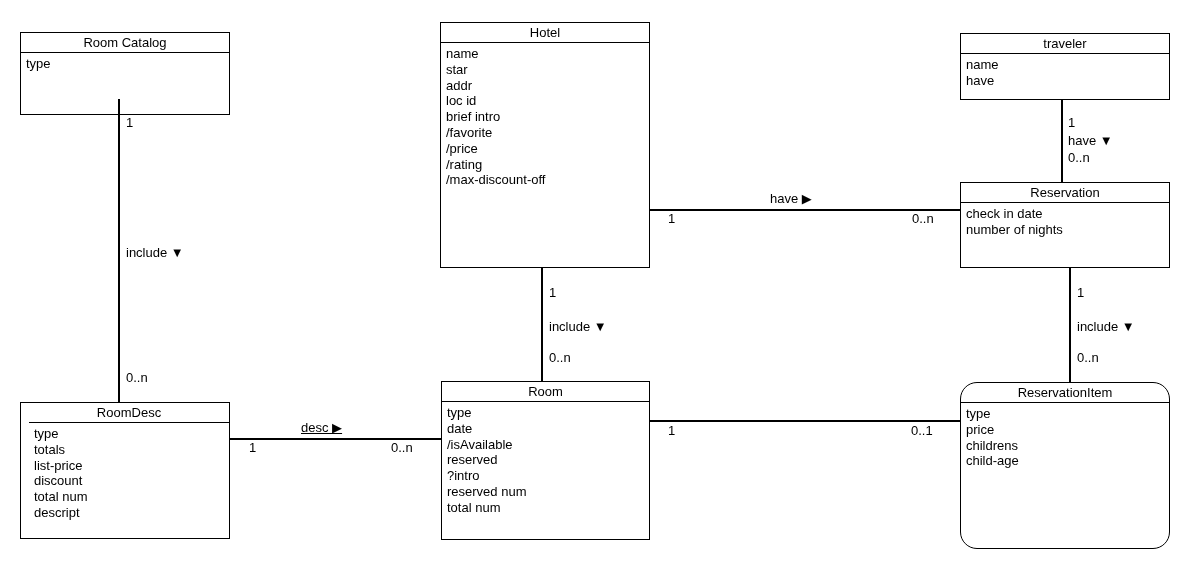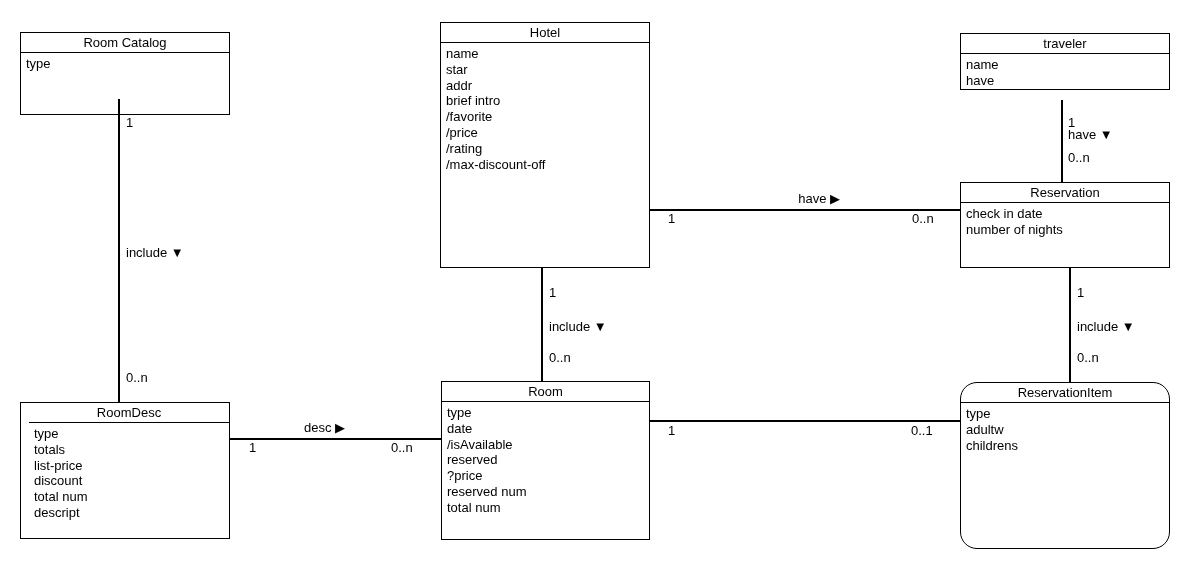--- a/index.html
+++ b/index.html
@@ -35,49 +35,50 @@
     line-height: 15.8px;
   }
   .hline { position: absolute; height: 1.5px; background: #000000; }
   .vline { position: absolute; width: 1.5px; background: #000000; }
   .lbl {
     position: absolute;
     font-size: 13px;
     line-height: 15px;
     white-space: nowrap;
   }
-  .lbl.center { text-align: right; }
+  .lbl.center { text-align: left; }
 </style>
 </head>
 <body>
 
 <div class="canvas">
 
   <div class="uml-class" style="left:20px; top:32px; width:210px; height:83px;">
     <div class="uml-title">Room Catalog</div>
     <ul class="uml-attrs">
         <li>type</li>
       </ul>
   </div>
 
   <div class="uml-class" style="left:440px; top:22px; width:210px; height:246px;">
     <div class="uml-title">Hotel</div>
     <ul class="uml-attrs">
         <li>name</li>
         <li>star</li>
         <li>addr</li>
+        <li>loc id</li>
         <li>brief intro</li>
         <li>/favorite</li>
         <li>/price</li>
         <li>/rating</li>
         <li>/max-discount-off</li>
       </ul>
   </div>
 
-  <div class="uml-class" style="left:960px; top:33px; width:210px; height:57px;">
+  <div class="uml-class" style="left:960px; top:33px; width:210px; height:67px;">
     <div class="uml-title">traveler</div>
     <ul class="uml-attrs">
         <li>name</li>
         <li>have</li>
       </ul>
   </div>
 
   <div class="uml-class" style="left:960px; top:182px; width:210px; height:86px;">
     <div class="uml-title">Reservation</div>
     <ul class="uml-attrs">
@@ -98,63 +99,64 @@
       </ul>
   </div>
 
   <div class="uml-class" style="left:441px; top:381px; width:209px; height:159px;">
     <div class="uml-title">Room</div>
     <ul class="uml-attrs">
         <li>type</li>
         <li>date</li>
         <li>/isAvailable</li>
         <li>reserved</li>
-        <li>?price</li>
+        <li>?intro</li>
         <li>reserved num</li>
         <li>total num</li>
       </ul>
   </div>
 
   <div class="uml-class" style="left:960px; top:382px; width:210px; height:167px;border-radius:17px;">
     <div class="uml-title">ReservationItem</div>
     <ul class="uml-attrs">
         <li>type</li>
-        <li>adultw</li>
+        <li>price</li>
         <li>childrens</li>
+        <li>child-age</li>
       </ul>
   </div>
 
   <div class="vline" style="left:118px; top:99px; height:303px;"></div>
   <div class="vline" style="left:541px; top:268px; height:113px;"></div>
   <div class="vline" style="left:1061px; top:100px; height:82px;"></div>
   <div class="vline" style="left:1069px; top:268px; height:114px;"></div>
   <div class="hline" style="left:650px; top:209px; width:310px;"></div>
   <div class="hline" style="left:230px; top:438px; width:211px;"></div>
   <div class="hline" style="left:650px; top:420px; width:310px;"></div>
 
   <span class="lbl" style="left:126px; top:115px;">1</span>
   <span class="lbl" style="left:126px; top:245px;">include ▼</span>
   <span class="lbl" style="left:126px; top:370px;">0..n</span>
 
   <span class="lbl" style="left:549px; top:285px;">1</span>
   <span class="lbl" style="left:549px; top:319px;">include ▼</span>
   <span class="lbl" style="left:549px; top:350px;">0..n</span>
 
   <span class="lbl" style="left:1068px; top:115px;">1</span>
-  <span class="lbl" style="left:1068px; top:127px;">have ▼</span>
+  <span class="lbl" style="left:1068px; top:133px;">have ▼</span>
   <span class="lbl" style="left:1068px; top:150px;">0..n</span>
 
   <span class="lbl" style="left:1077px; top:285px;">1</span>
   <span class="lbl" style="left:1077px; top:319px;">include ▼</span>
   <span class="lbl" style="left:1077px; top:350px;">0..n</span>
 
   <span class="lbl center" style="left:770px; top:191px; width:70px;">have ▶</span>
   <span class="lbl" style="left:668px; top:211px;">1</span>
   <span class="lbl" style="left:912px; top:211px;">0..n</span>
 
-  <span class="lbl center" style="left:283px; top:420px; width:62px;">desc ▶</span>
+  <span class="lbl center" style="left:301px; top:420px; width:62px;text-decoration:underline;">desc ▶</span>
   <span class="lbl" style="left:249px; top:440px;">1</span>
   <span class="lbl" style="left:391px; top:440px;">0..n</span>
 
   <span class="lbl" style="left:668px; top:423px;">1</span>
   <span class="lbl" style="left:911px; top:423px;">0..1</span>
 
 </div>
 
 </body></html>

